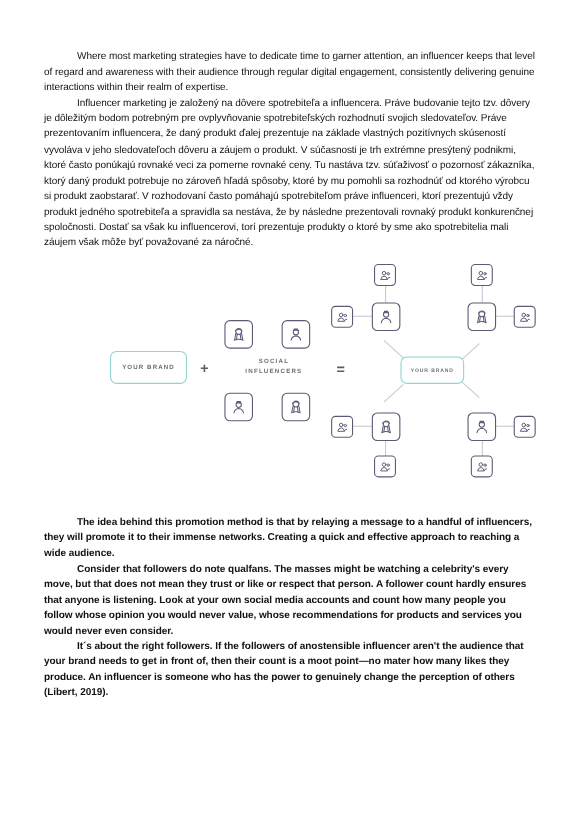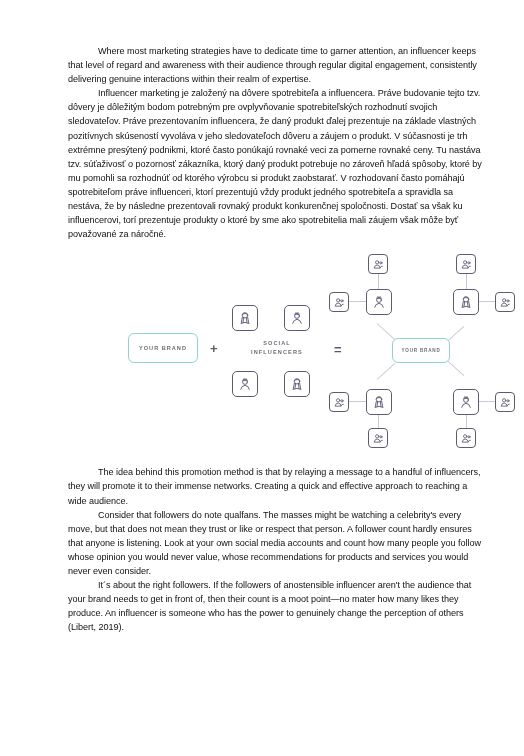--- a/index.html
+++ b/index.html
@@ -13,21 +13,21 @@
     font-family: "Liberation Sans", sans-serif;
     color: #000000;
     overflow: hidden;
   }
   .page {
     position: relative;
     width: 524px;
     height: 756px;
     background: #ffffff;
     box-sizing: border-box;
-    padding: 44px 36px 0 68px;
+    padding: 44px 36px 0 40px;
   }
   .body-text {
     font-size: 9.1px;
     line-height: 14.1px;
     text-align: left;
     color: #111111;
     letter-spacing: -0.05px;
   }
   .body-text p {
     margin: 0;
@@ -293,19 +293,19 @@
           <circle cx="9.5" cy="8" r="3"></circle>
           <path d="M4 18 Q5 13 9.5 13 Q14 13 15 18 Z"></path>
           <circle cx="16.5" cy="9" r="2"></circle>
           <path d="M15 18 Q16 14.5 19 15"></path>
         </svg>
       </div>
 
     </div>
   </div>
 
-  <div class="body-text" style="margin-top:16px;">
+  <div class="body-text" style="margin-top:32px;font-weight:bold;">
     <p class="indent">The idea behind this promotion method is that by relaying a message to a handful of influencers, they will promote it to their immense networks. Creating a quick and effective approach to reaching a wide audience.</p>
     <p class="indent">Consider that followers do note qualfans. The masses might be watching a celebrity's every move, but that does not mean they trust or like or respect that person. A follower count hardly ensures that anyone is listening. Look at your own social media accounts and count how many people you follow whose opinion you would never value, whose recommendations for products and services you would never even consider.</p>
     <p class="indent">It´s about the right followers. If the followers of anostensible influencer aren't the audience that your brand needs to get in front of, then their count is a moot point—no mater how many likes they produce. An influencer is someone who has the power to genuinely change the perception of others (Libert, 2019).</p>
   </div>
 
 </div>
 
 </body></html>

